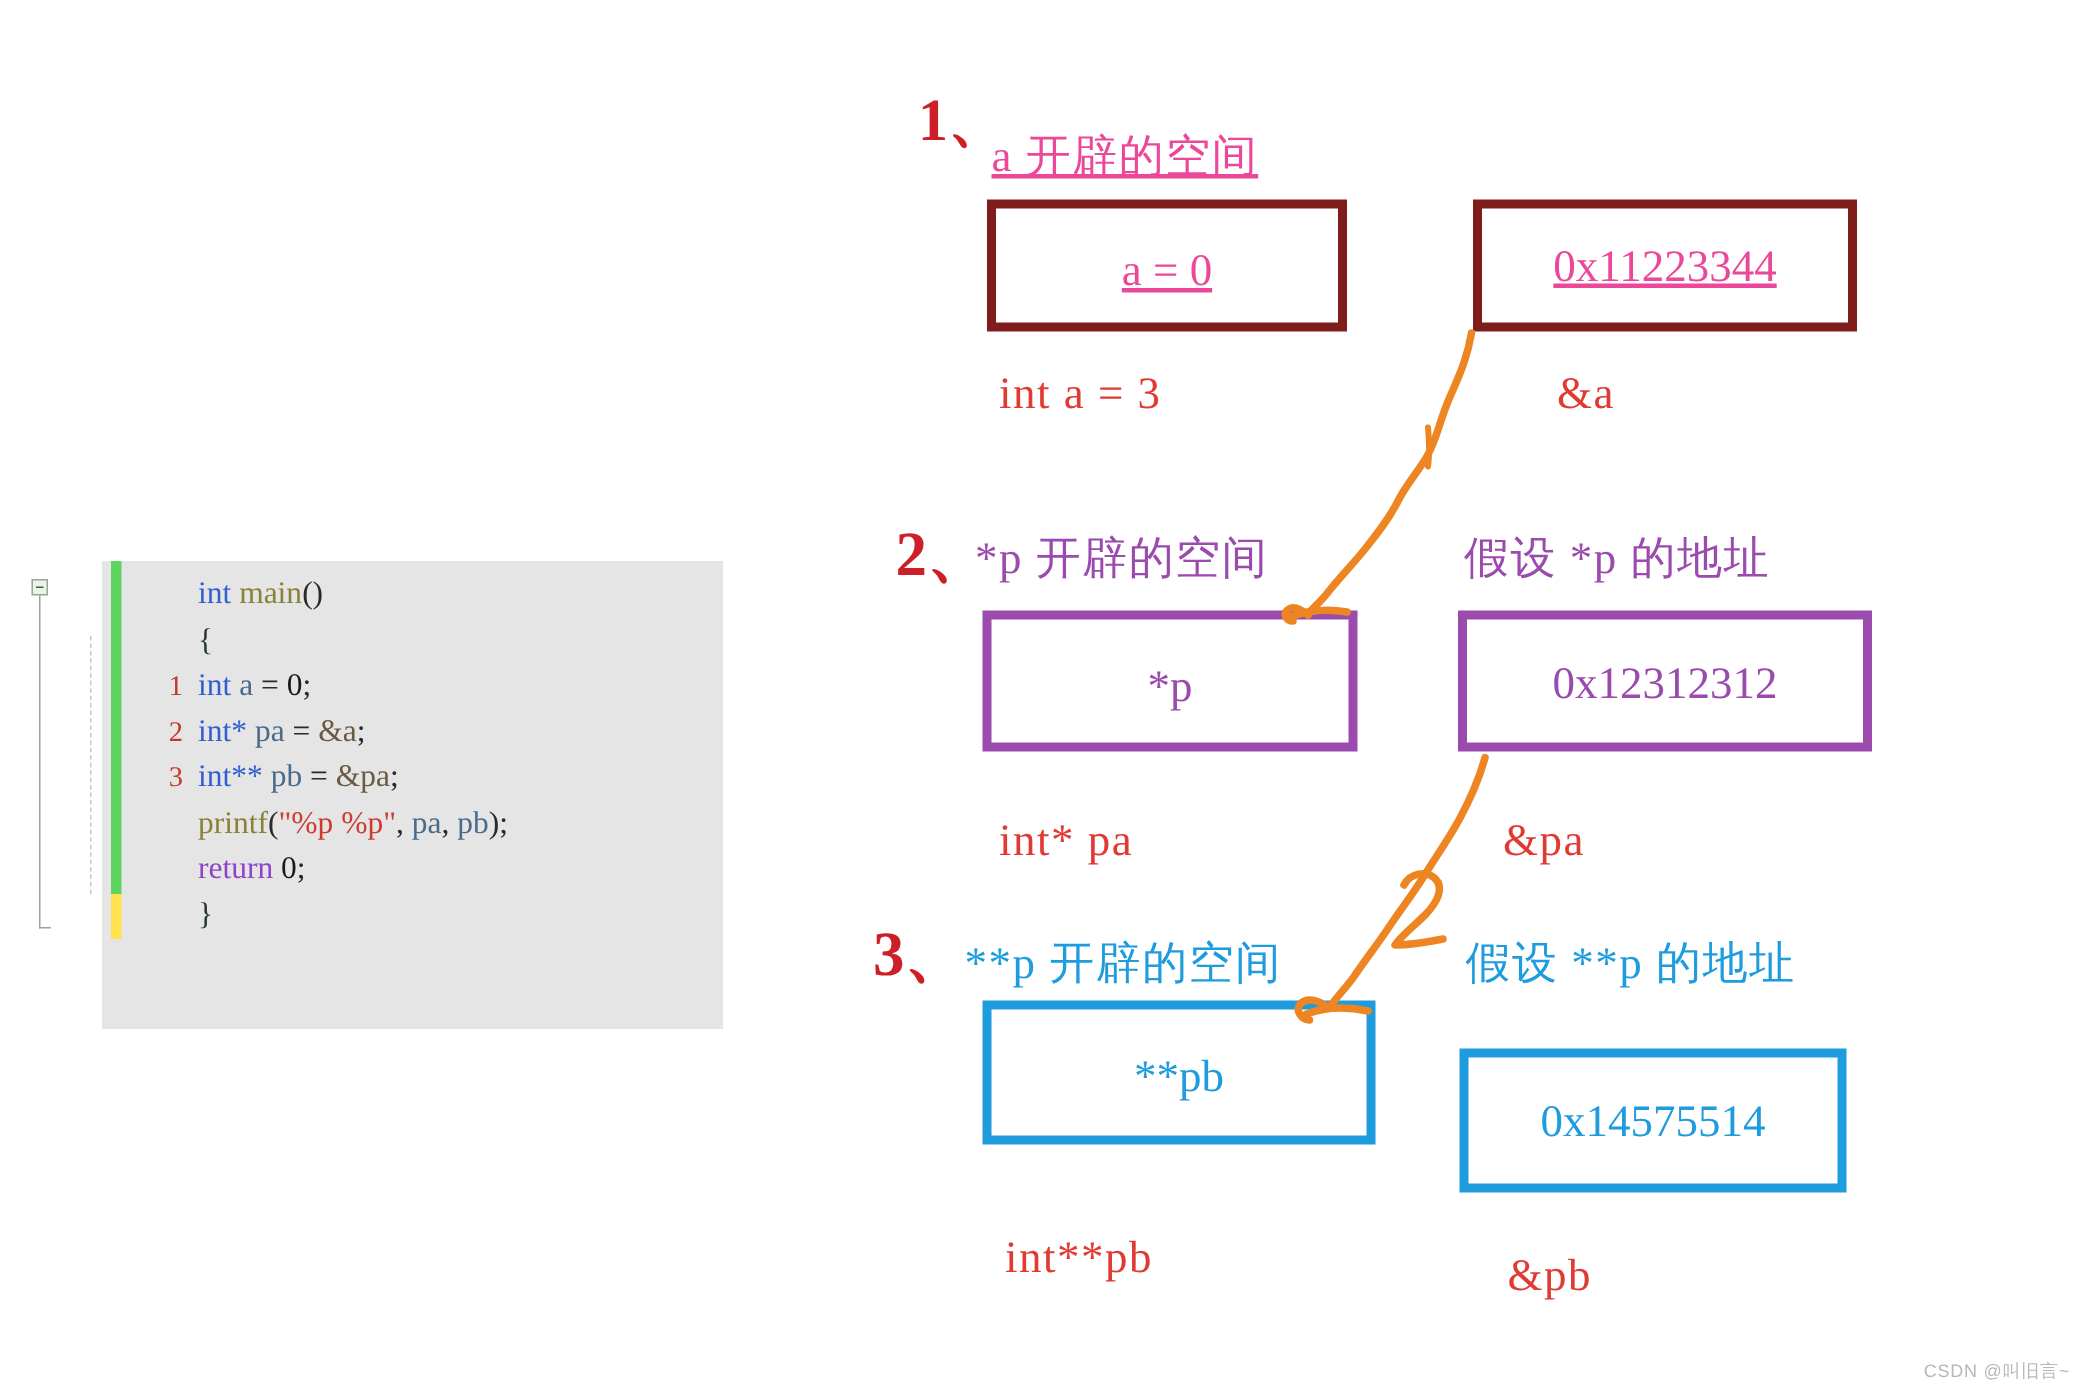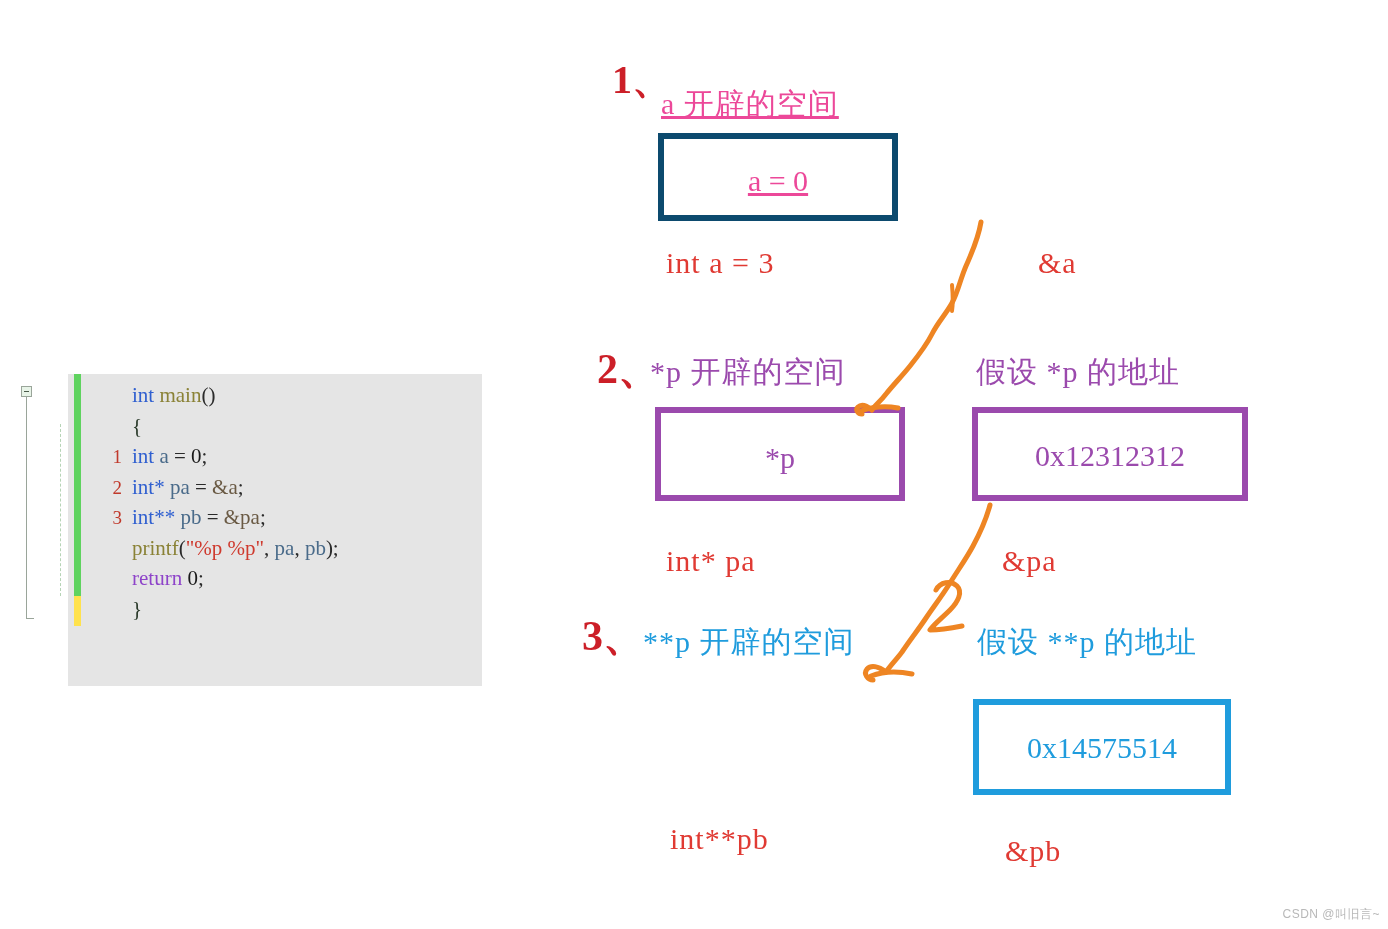--- a/index.html
+++ b/index.html
@@ -152,21 +152,21 @@
   .marker {
     position: absolute;
     font-family: "Liberation Serif", serif;
   }
 
   
   .c-black { color: #ec4899; text-decoration: underline; }
   .c-purple { color: #9b4aad; }
   .c-blue  { color: #1f9cdd; }
 
-  .b-black { border: 6px solid #0c4a6e; }
+  .b-black { border: 6px solid #7f1d1d; }
   .b-purple { border: 6px solid #9b4aad; }
   .b-blue  { border: 6px solid #1f9cdd; }
 
   .watermark {
     position: absolute;
     right: 8px;
     bottom: 6px;
     font-family: "Liberation Sans", sans-serif;
     font-size: 12px;
     color: #b8b8b8;
@@ -196,20 +196,23 @@
 <div class="diagram">
 
   <div class="marker" style="left:612px; top:52px; font-size:40px; color:#cc1f28; font-weight:bold;">1、</div>
 
   <div class="hdr c-black" style="left:661px; top:84px;">a 开辟的空间</div>
 
   <div class="box b-black" style="left:658px; top:133px; width:240px; height:88px;">
     <div class="box-val c-black" style="top:25px; left:0;">a = 0</div>
   </div>
 
+  <div class="box b-black" style="left:982px; top:133px; width:256px; height:88px;">
+    <div class="box-val c-black" style="top:22px; left:0;">0x11223344</div>
+  </div>
 
   <div class="caption" style="left:666px; top:246px;">int a = 3</div>
   <div class="caption" style="left:1038px; top:246px;">&amp;a</div>
 
   <div class="marker" style="left:597px; top:341px; font-size:42px; color:#cc1f28; font-weight:bold;">2、</div>
 
   <div class="hdr c-purple" style="left:650px; top:352px;">*p 开辟的空间</div>
   <div class="hdr c-purple" style="left:976px; top:352px;">假设 *p 的地址</div>
 
   <div class="box b-purple" style="left:655px; top:407px; width:250px; height:94px;">
@@ -221,20 +224,23 @@
   </div>
 
   <div class="caption" style="left:666px; top:544px;">int* pa</div>
   <div class="caption" style="left:1002px; top:544px;">&amp;pa</div>
 
   <div class="marker" style="left:582px; top:608px; font-size:42px; color:#cc1f28; font-weight:bold;">3、</div>
 
   <div class="hdr c-blue" style="left:643px; top:622px;">**p 开辟的空间</div>
   <div class="hdr c-blue" style="left:977px; top:622px;">假设 **p 的地址</div>
 
+  <div class="box b-blue" style="left:655px; top:667px; width:262px; height:96px;">
+    <div class="box-val c-blue" style="top:28px; left:0;">**pb</div>
+  </div>
 
   <div class="box b-blue" style="left:973px; top:667px; width:258px; height:96px;margin-top:32px;">
     <div class="box-val c-blue" style="top:26px; left:0;">0x14575514</div>
   </div>
 
   <div class="caption" style="left:670px; top:822px;">int**pb</div>
   <div class="caption" style="left:1005px; top:822px;margin-top:12px;">&amp;pb</div>
 
   <svg class="overlay" viewBox="0 0 1388 929">
 

